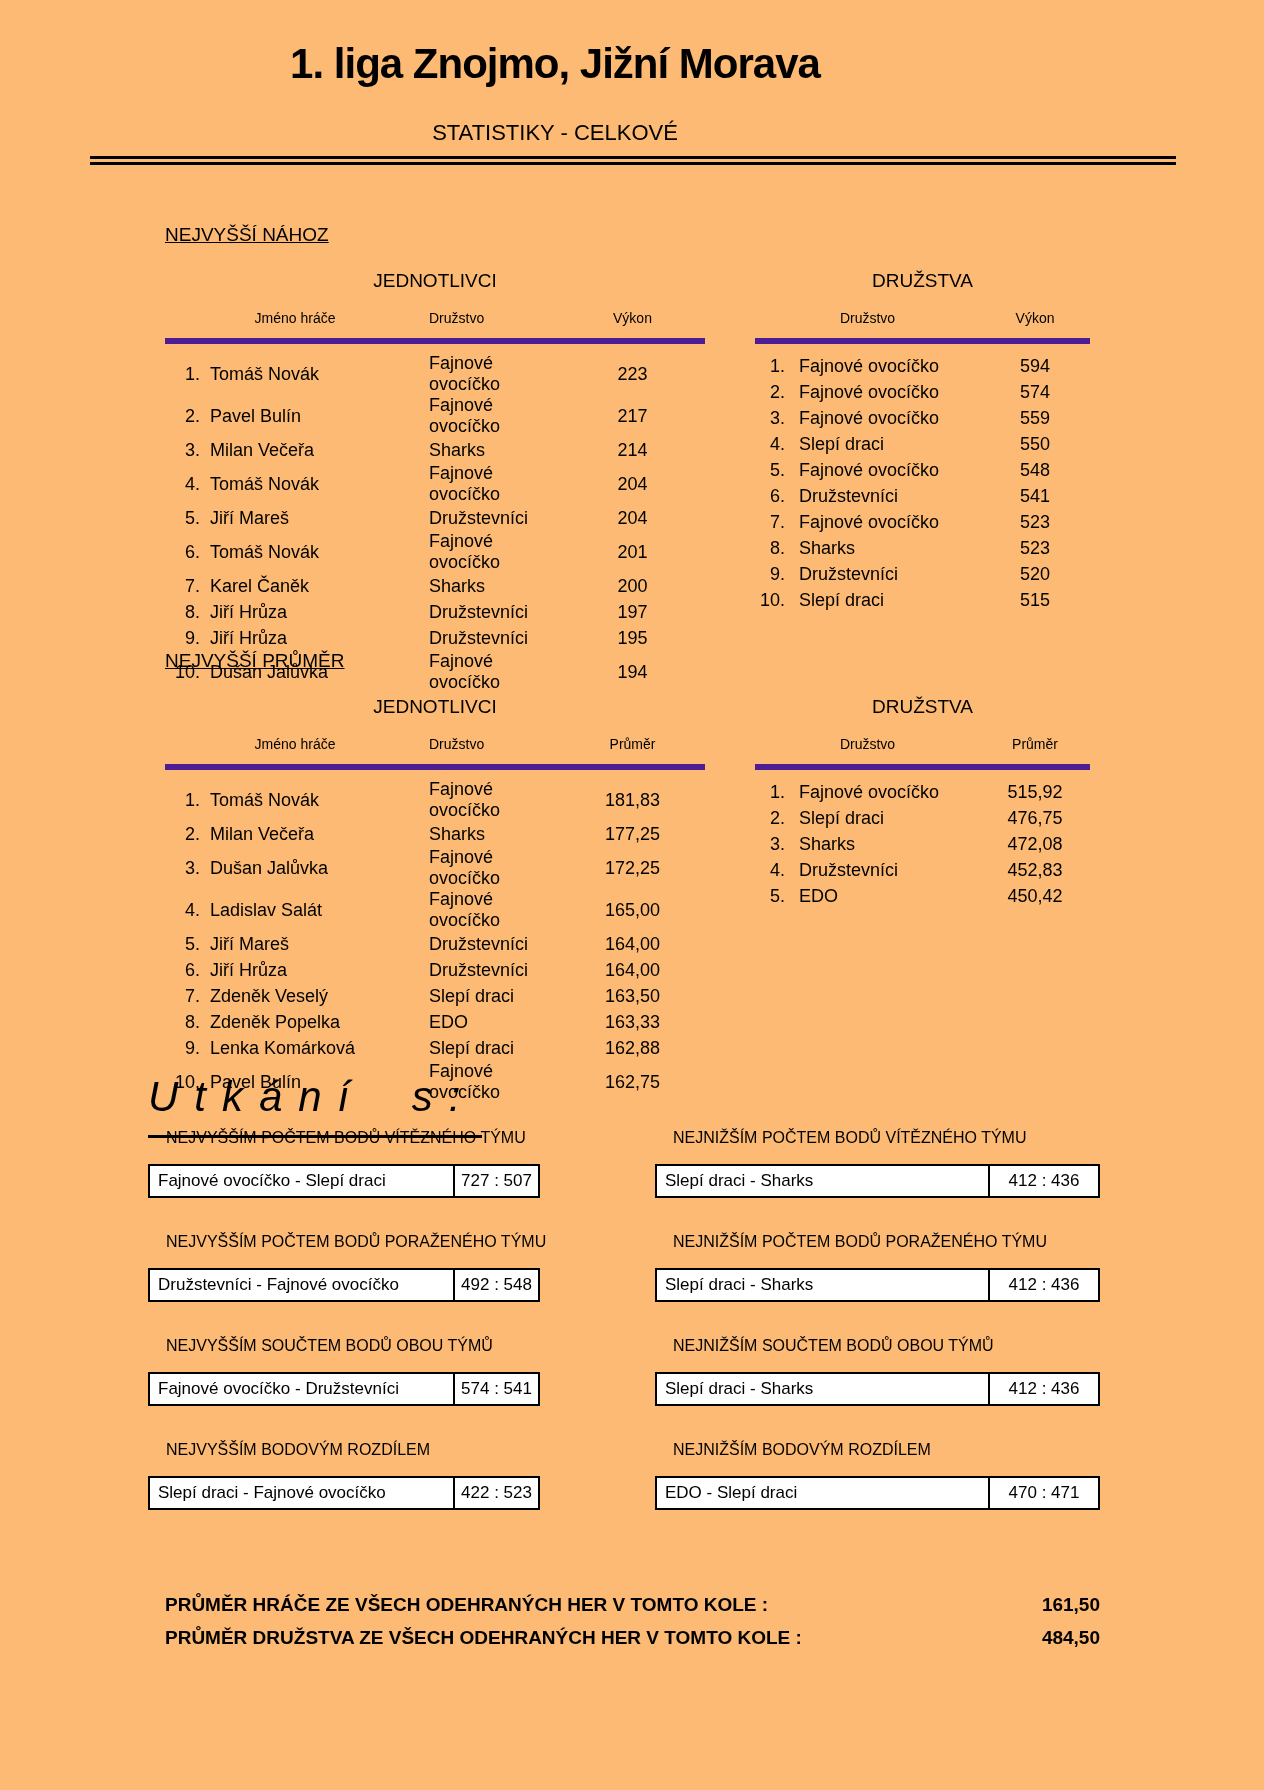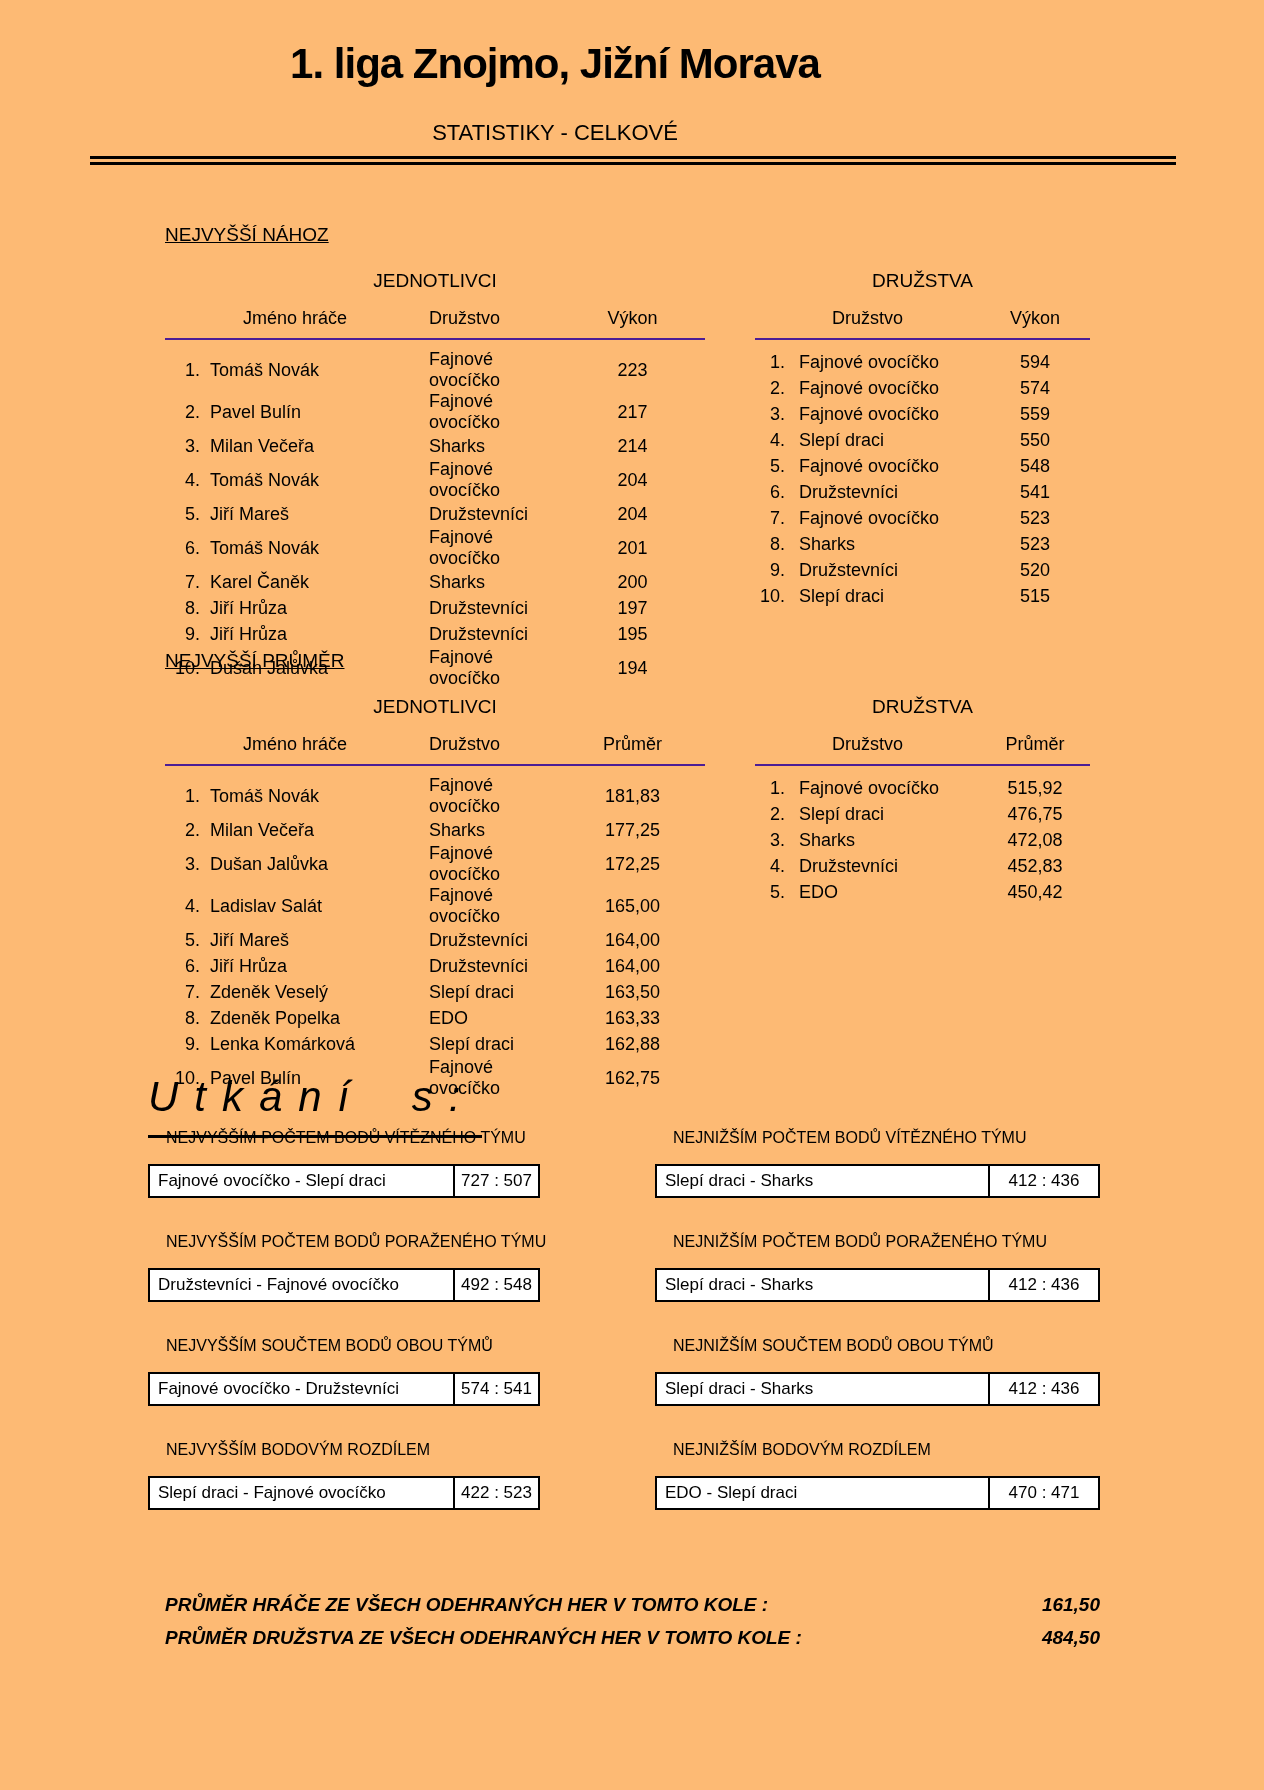--- a/index.html
+++ b/index.html
@@ -31,22 +31,22 @@
   .table-block.w-right { width: 335px; }
   .table-title { text-align: center; font-size: 19px; line-height: 22px; margin-bottom: 16px; }
 
   table.stats-table { border-collapse: collapse; table-layout: fixed; width: 100%; }
   .w-left  .c-rank { width: 45px; }  .w-left .c-name { width: 215px; }
   .w-left  .c-team { width: 135px; } .w-left .c-val  { width: 145px; }
   .w-right .c-rank { width: 40px; }  .w-right .c-team { width: 185px; }
   .w-right .c-val  { width: 110px; }
 
   .stats-table th {
-    font-weight: 400; font-size: 18px; line-height: 20px;
-    padding: 0 0 10px 0; border-bottom: 2px solid #4c1d95;
+    font-weight: 400; font-size: 14px; line-height: 20px;
+    padding: 0 0 10px 0; border-bottom: 6px solid #4c1d95;
   }
   .th-name { text-align: center; }
   .th-team { text-align: left; padding-left: 4px !important; }
   .th-val  { text-align: center; }
 
   .stats-table td { font-size: 18px; height: 26px; vertical-align: middle; padding: 0; }
   .stats-table tbody tr:first-of-type td { padding-top: 9px; }
   .td-rank { text-align: right; padding-right: 10px !important; }
   .td-name { text-align: left; }
   .td-team { text-align: left; padding-left: 4px !important; }
@@ -70,21 +70,21 @@
   .box-group { }
   .box-label { font-size: 16px; line-height: 20px; padding-left: 18px; margin-bottom: 16px; white-space: nowrap; }
   .box { border: 2px solid #000; height: 34px; box-sizing: border-box; display: flex; align-items: stretch; background: #fff; }
   .box-match { flex: 1; display: flex; align-items: center; padding-left: 8px; font-size: 17px; white-space: nowrap; overflow: hidden; }
   .box-score { border-left: 2px solid #000; display: flex; align-items: center; justify-content: center; font-size: 17px; }
   .boxes .box-group:nth-of-type(odd)  .box-score { width: 83px; }
   .boxes .box-group:nth-of-type(even) .box-score { width: 108px; }
 
   
   .summary { position: absolute; top: 1588px; left: 165px; width: 935px; }
-  .summary-row { display: flex; justify-content: space-between; font-weight: 700; font-size: 19px; line-height: 33px; white-space: nowrap; font-style: italic; }
+  .summary-row { display: flex; justify-content: space-between; font-weight: 700; font-size: 19px; line-height: 33px; white-space: nowrap; }
 </style>
 </head>
 <body>
 
 <div class="doc">
 
   <div class="header">
     <div class="page-title">1. liga Znojmo, Jižní Morava</div>
     <div class="page-subtitle">STATISTIKY - CELKOVÉ</div>
   </div>

